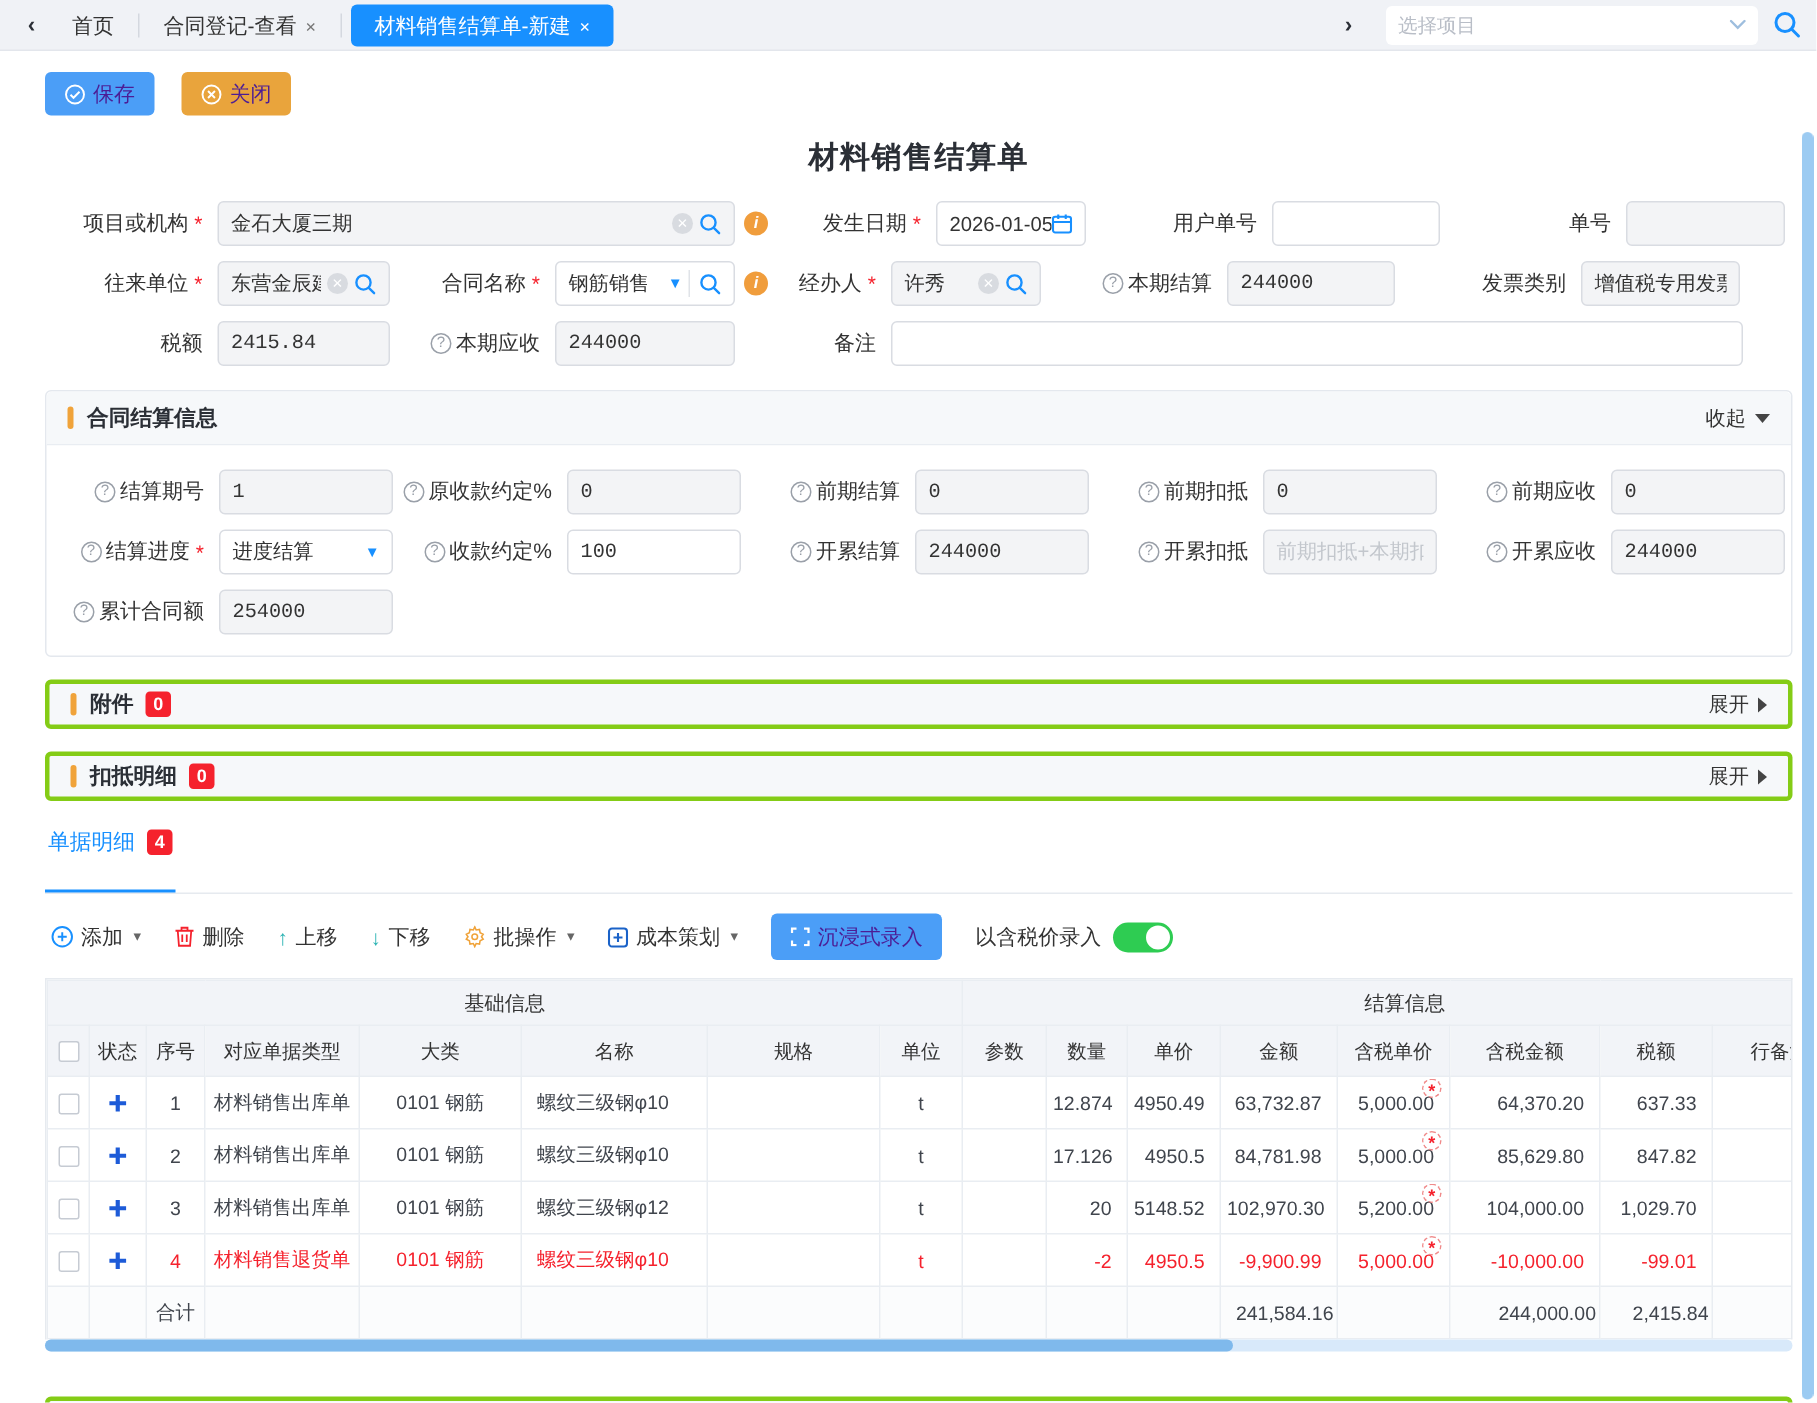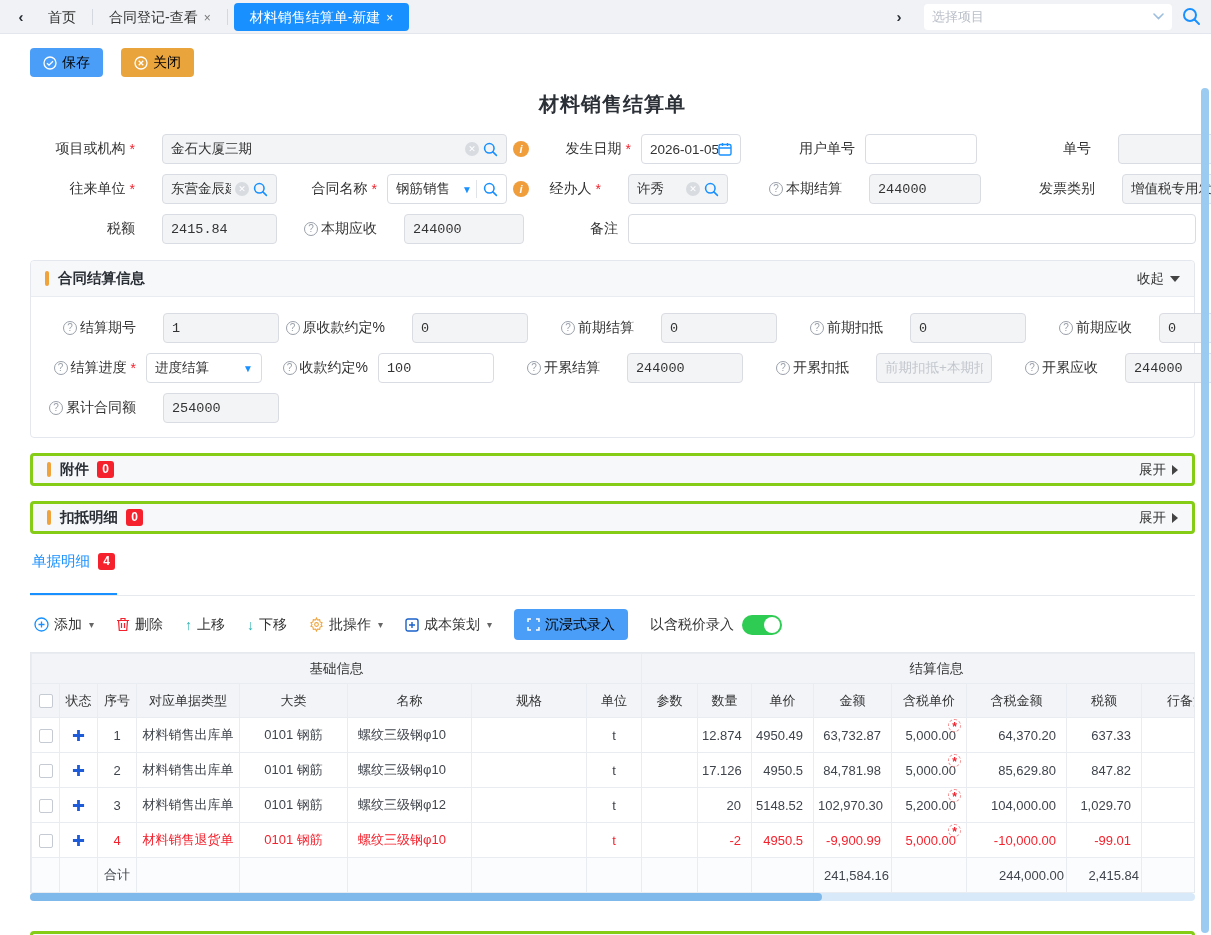--- a/index.html
+++ b/index.html
@@ -17,33 +17,33 @@
   .tabsep { width:1px; height:16px; background:#d4d8df; }
   .tb-spacer { flex:1; }
   .proj-select { width:248px; height:26px; background:#fff; border-radius:4px;
     display:flex; align-items:center; padding:0 8px; margin:0 10px 0 14px; }
   .proj-select .ph { color:#b9bec7; flex:1; font-size:13px; }
   .sicon { color:#1890ff; }
 
   
   .page { padding:14px 16px 0 30px; }
   .btnrow { display:flex; gap:18px; margin-bottom:14px; }
-  .btn { height:29px; border-radius:4px; color:#000000; border:none; font-size:14px;
+  .btn { height:29px; border-radius:4px; color:#4c1d95; border:none; font-size:14px;
     display:inline-flex; align-items:center; gap:5px; padding:0 13px; cursor:pointer; }
   .btn.save { background:#4b9ef7; }
   .btn.close { background:#e9a43c; }
   h1.title { text-align:center; font-size:20px; font-weight:bold; color:#2b2f36; margin:4px 0 16px; letter-spacing:1px; }
 
   
   .frow { display:flex; align-items:center; height:30px; margin-bottom:10px; }
   .lbl { text-align:right; padding-right:10px; white-space:nowrap; overflow:hidden; flex:none; font-size:14px; color:#333; display:flex; align-items:center; justify-content:flex-end; gap:3px;}
   .req { color:#f5222d; margin-left:1px; }
   .ipt { height:30px; border:1px solid #d9dce2; border-radius:4px; background:#fff;
     display:flex; align-items:center; padding:0 8px; font-size:13.5px; color:#333; flex:none; overflow:hidden; white-space:nowrap;}
-  .ipt.gray { background:#f3f4f6;margin-left:17px; }
+  .ipt.gray { background:#f3f4f6; }
   .ipt.num { justify-content:flex-start;font-family:Liberation Mono, monospace; }
   .ipt .grow { flex:1; overflow:hidden; white-space:nowrap; }
   .clr { width:14px; height:14px; border-radius:50%; background:#d8dbe0; color:#fff;
     font-size:9px; line-height:14px; text-align:center; flex:none; margin:0 4px; }
   .mag { flex:none; color:#1890ff; display:flex; }
   .vdiv { width:1px; height:18px; background:#e0e3e8; margin:0 6px 0 4px; flex:none;}
   .oinfo { width:16px; height:16px; border-radius:50%; background:#f09d3c; color:#fff;
     font-size:11px; font-weight:bold; text-align:center; line-height:16px; flex:none; margin-left:6px; font-style:italic;}
   .qicon { width:14px; height:14px; border-radius:50%; border:1px solid #9aa0a9; color:#9aa0a9;
     font-size:10px; line-height:12px; text-align:center; flex:none; }

